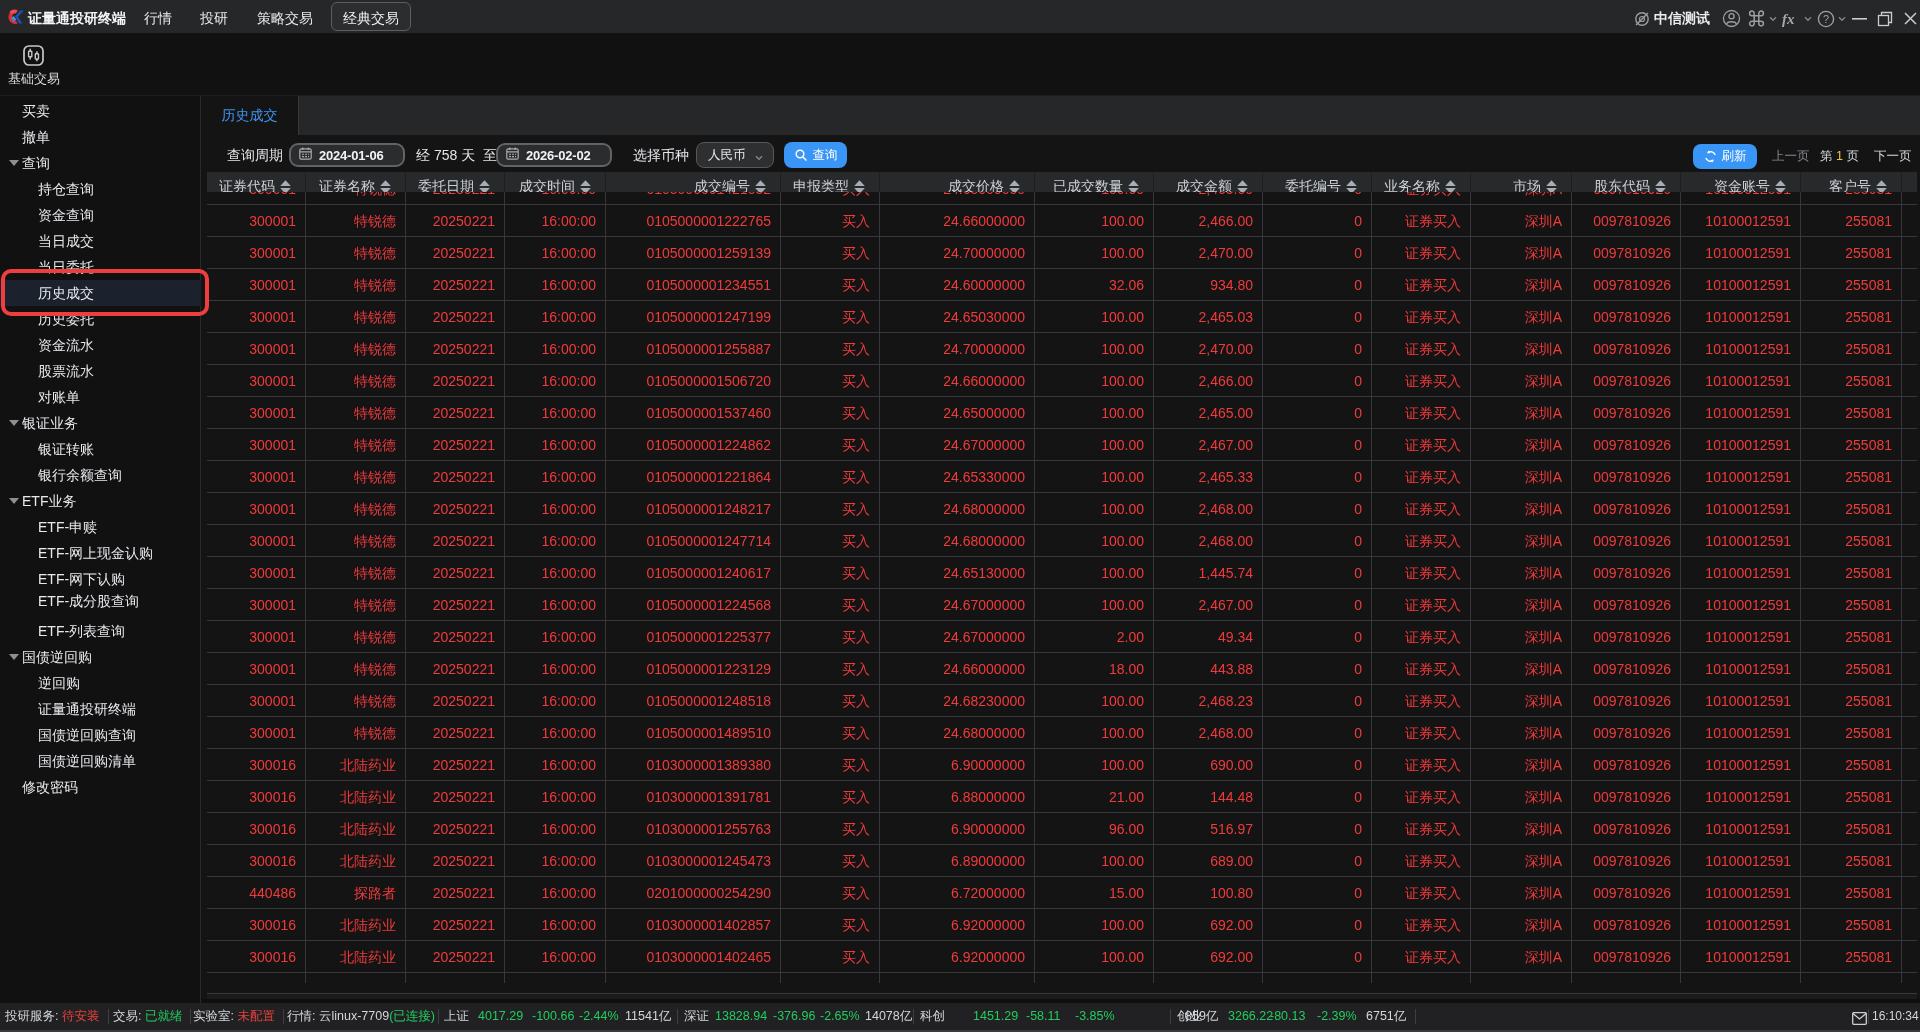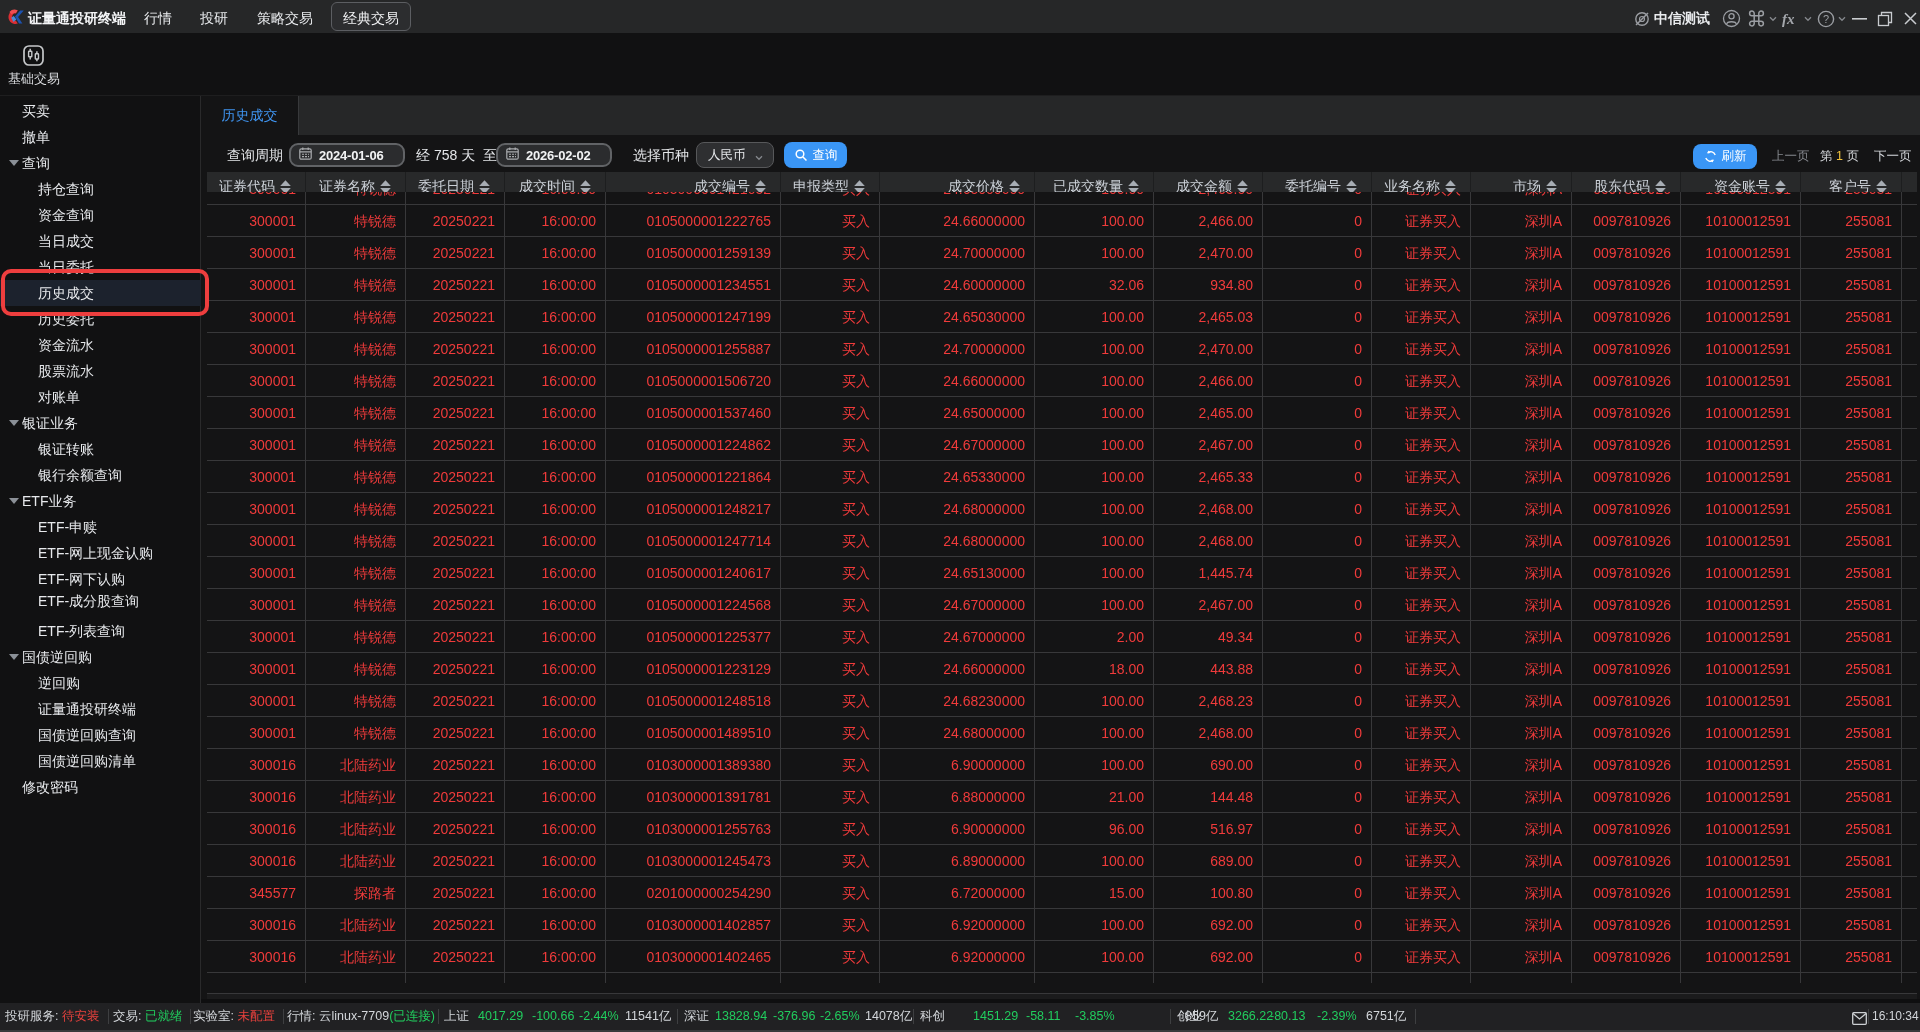--- a/index.html
+++ b/index.html
@@ -679,21 +679,21 @@
 <div class="td" style="width:109px">689.00</div>
 <div class="td" style="width:109px">0</div>
 <div class="td" style="width:99px">证券买入</div>
 <div class="td" style="width:101px">深圳A</div>
 <div class="td" style="width:109px">0097810926</div>
 <div class="td" style="width:120px">10100012591</div>
 <div class="td" style="width:101px">255081</div>
 <div class="td" style="width:15px"></div>
 </div>
 <div class="tr">
-<div class="td" style="width:99px">345577</div>
+<div class="td" style="width:99px">440486</div>
 <div class="td" style="width:100px">探路者</div>
 <div class="td" style="width:99px">20250221</div>
 <div class="td" style="width:101px">16:00:00</div>
 <div class="td" style="width:175px">0201000000254290</div>
 <div class="td" style="width:99px">买入</div>
 <div class="td" style="width:155px">6.72000000</div>
 <div class="td" style="width:119px">15.00</div>
 <div class="td" style="width:109px">100.80</div>
 <div class="td" style="width:109px">0</div>
 <div class="td" style="width:99px">证券买入</div>

